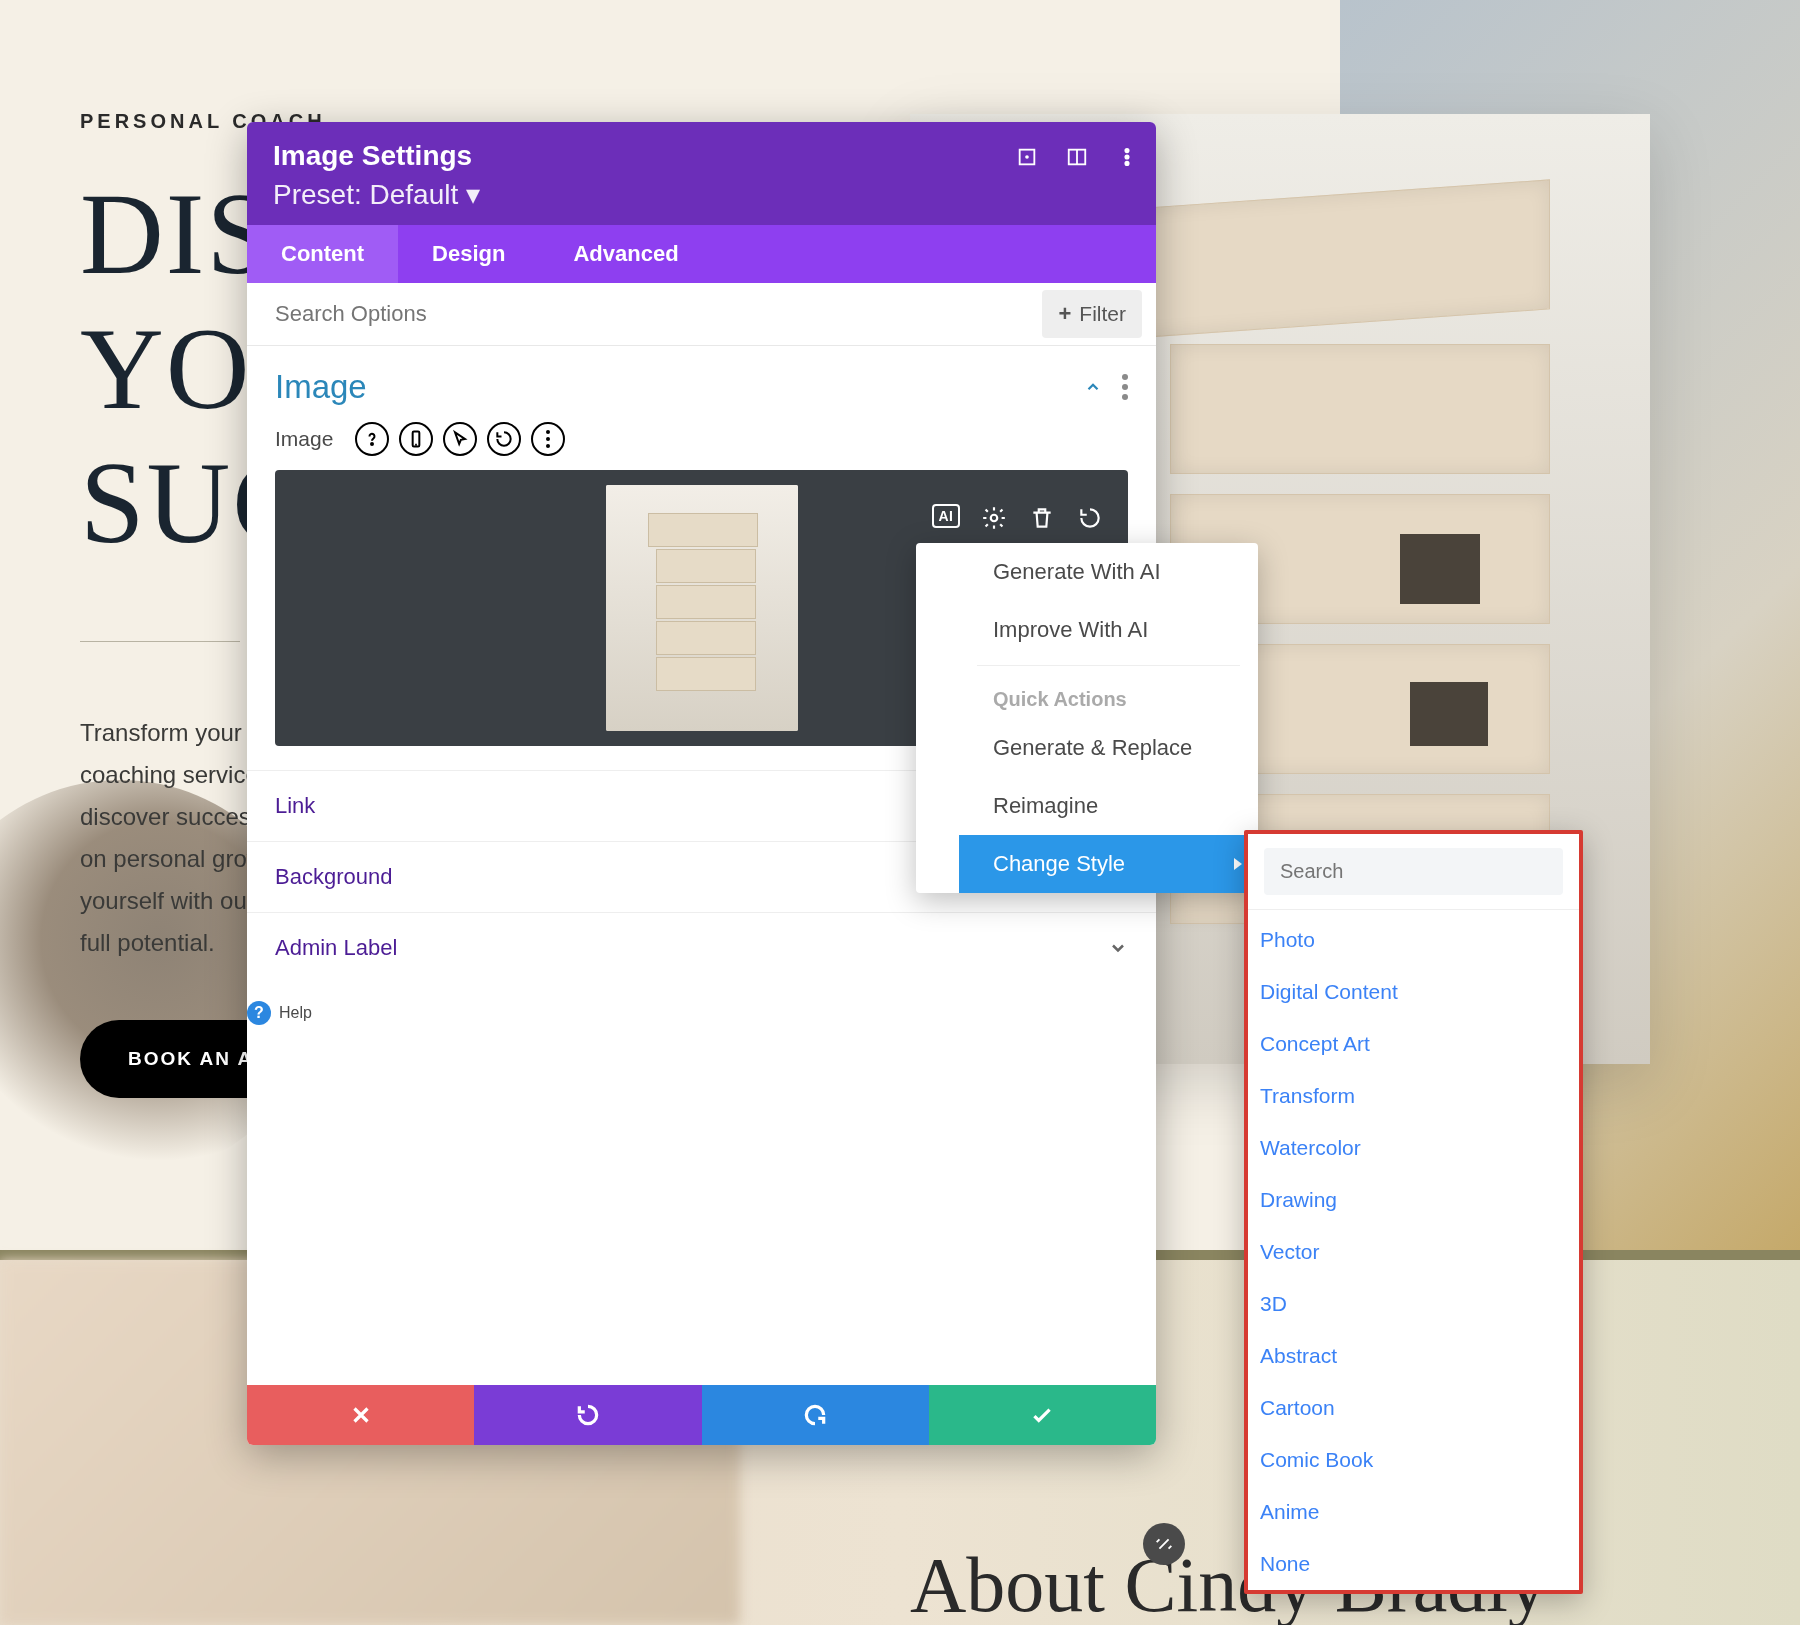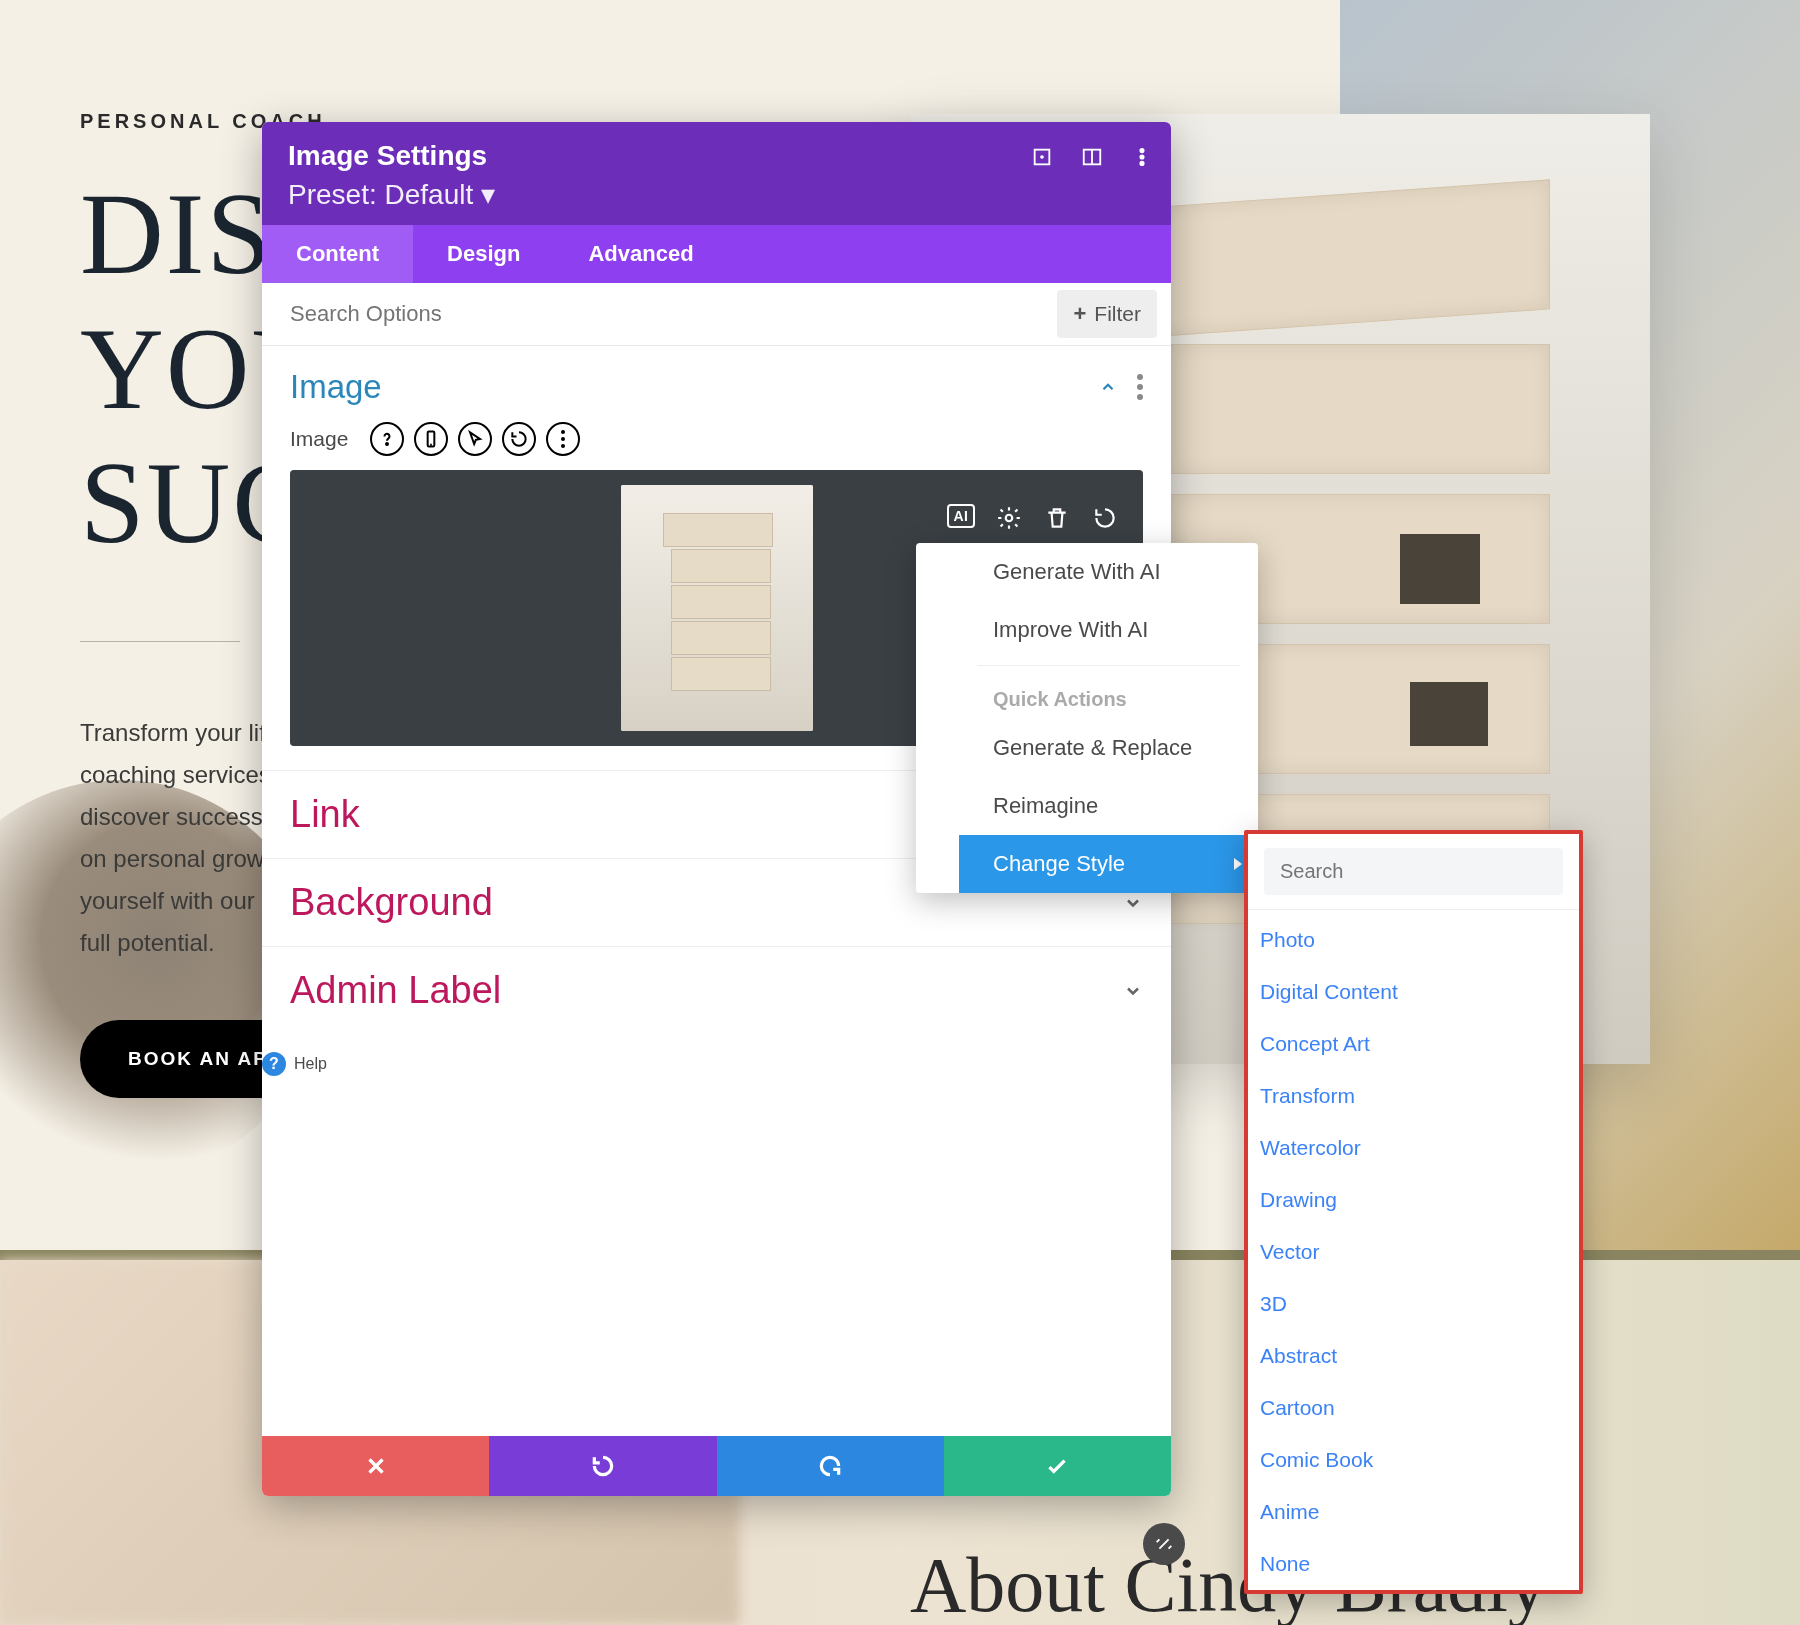--- a/index.html
+++ b/index.html
@@ -24,21 +24,21 @@
 
 .hero-photo { position:absolute; left:910px; top:114px; width:740px; height:950px; background:#cbcbc5; box-shadow: 0 20px 60px rgba(0,0,0,.15); overflow:hidden;}
 .hero-photo .board { position:absolute; inset:0; background: linear-gradient(180deg, #efede7 0%, #d0cbc1 100%);}
 .hero-photo .block { position:absolute; background:#e6d9c5; border:1px solid #d4c4ab; box-shadow: inset 0 0 20px rgba(0,0,0,.08);}
 .hero-photo .hole { position:absolute; background:#4a433a; }
 
 
 .about { position:absolute; left:910px; top:1540px; font-family: Georgia, serif; font-size:78px; color:#2a2a2a; }
 
 
-.modal { position:absolute; left:262px; top:122px; width:909px; border-radius: 6px; overflow:visible; box-shadow: 0 10px 40px rgba(0,0,0,.3); background:#fff;}
+.modal { position:absolute; left:247px; top:122px; width:909px; border-radius: 6px; overflow:visible; box-shadow: 0 10px 40px rgba(0,0,0,.3); background:#fff;}
 .modal-header { background:#6c2eb9; color:#fff; padding: 18px 26px 14px; border-radius: 6px 6px 0 0; position:relative;}
 .modal-title { font-size:28px; font-weight:700; }
 .modal-preset { font-size:28px; margin-top:6px; opacity:.92;}
 .modal-header .hicons { position:absolute; right:18px; top:24px; display:flex; gap:28px; }
 .hicon { width:22px; height:22px; display:flex; align-items:center; justify-content:center; }
 .hicon svg { width:22px; height:22px; fill:none; stroke:#fff; stroke-width:2;}
 
 .modal-tabs { background:#8e3ff0; display:flex;}
 .modal-tabs .tab { color:#fff; font-size:22px; font-weight:600; padding: 16px 34px; cursor:pointer;}
 .modal-tabs .tab.active { background:#a05cf5; }
@@ -67,21 +67,21 @@
 .img-well { margin: 14px 28px 24px; height:276px; background:#3a3f44; border-radius:4px; position:relative; display:flex; align-items:center; justify-content:center;}
 .thumb { width:192px; height:246px; background:#e9e4da; border-radius:2px; position:relative; overflow:hidden;}
 .thumb .tb { position:absolute; inset:0; background: linear-gradient(180deg,#f2eee7,#d7d1c5);}
 .thumb .bk { position:absolute; background:#e6dbc7; border:1px solid #cbbda3;}
 .well-icons { position:absolute; top:34px; right:24px; display:flex; gap:20px;}
 .wicon { width:28px; height:28px; display:flex; align-items:center; justify-content:center;}
 .wicon svg { width:26px; height:26px; stroke:#fff; stroke-width:2; fill:none;}
 .wicon.ai { border:2px solid #fff; border-radius:4px; font-size:14px; font-weight:800; color:#fff; width:28px; height:24px; letter-spacing:.5px;}
 
 .collapsed { border-top:1px solid #eee; padding: 22px 28px; display:flex; justify-content:space-between; align-items:center;}
-.collapsed .clabel { font-size:38px; color:#be185d; font-weight:400;}
+.collapsed .clabel { font-size:22px; color:#4c1d95; font-weight:400;}
 .collapsed .chev { width:20px; height:20px;}
 
 .help-row { text-align:left; padding: 18px 0 360px; color:#4a4a4a;}
 .help-row .q { display:inline-flex; width:24px; height:24px; background:#2b87e0; color:#fff; border-radius:50%; align-items:center; justify-content:center; font-weight:800; margin-right:8px;}
 
 .modal-footer { display:flex; height:60px; border-radius: 0 0 6px 6px; overflow:hidden;}
 .modal-footer .fbtn { flex:1; display:flex; align-items:center; justify-content:center;}
 .fbtn.red { background:#e85e5e;}
 .fbtn.purple { background:#7a3cd6;}
 .fbtn.blue { background:#2b87e0;}

